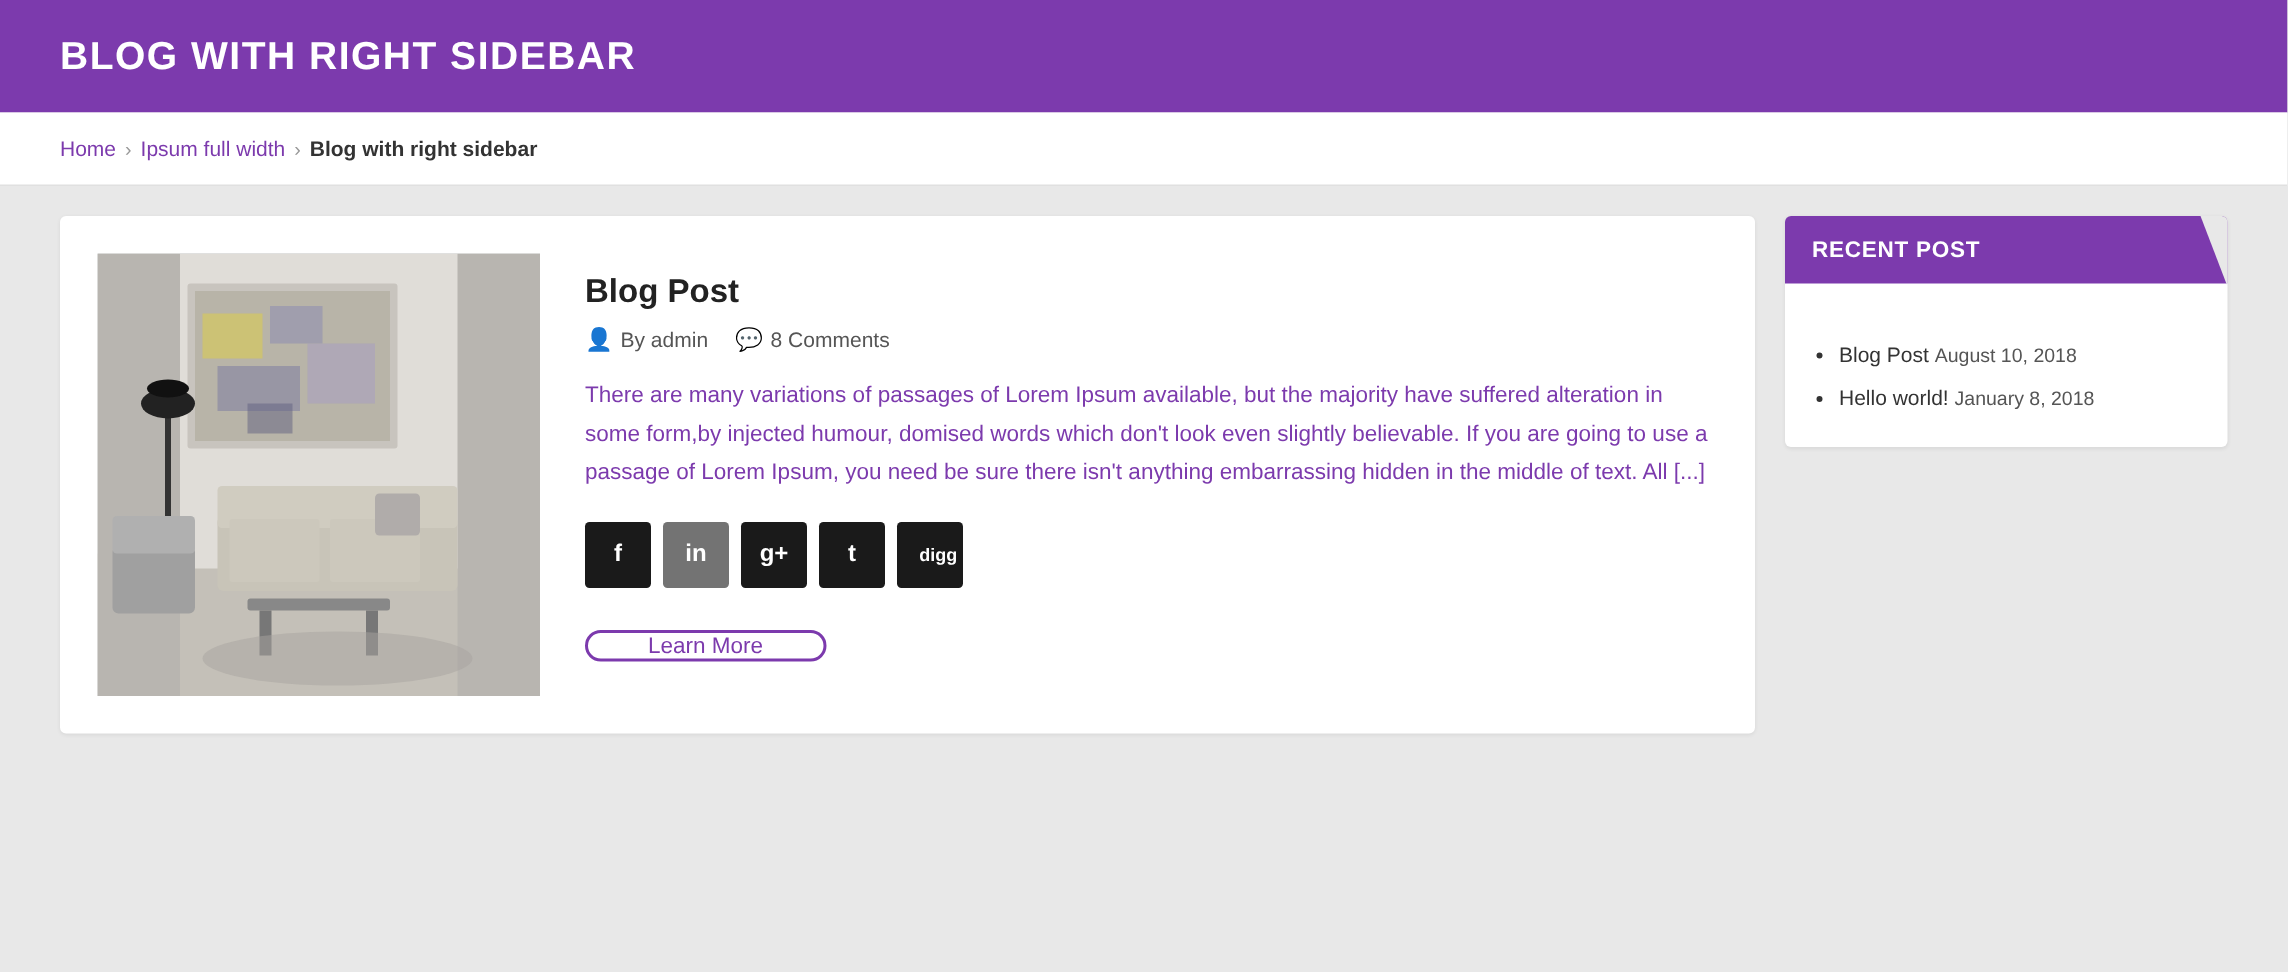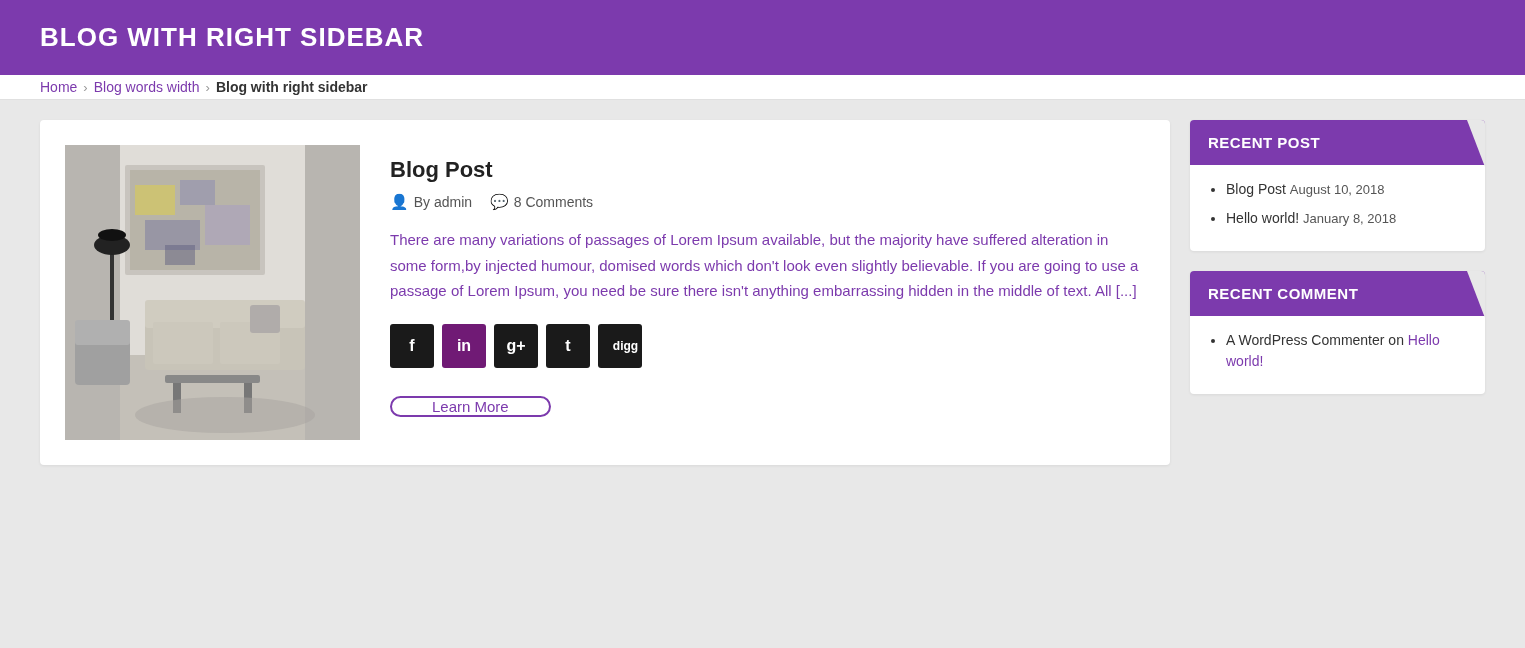--- a/index.html
+++ b/index.html
@@ -17,21 +17,21 @@
     .page-header h1 {
       color: #fff;
       font-size: 26px;
       font-weight: bold;
       letter-spacing: 1px;
     }
 
     
     .breadcrumb-bar {
       background: #fff;
-      padding: 4px 40px;
+      padding: 16px 40px;
       display: flex;
       align-items: center;
       gap: 6px;
       font-size: 14px;
       border-bottom: 1px solid #e0e0e0;
     }
     .breadcrumb-bar a {
       color: #7c3aad;
       text-decoration: none;
     }
@@ -140,21 +140,21 @@
       justify-content: center;
       font-size: 16px;
       font-weight: bold;
       border-radius: 3px;
       cursor: pointer;
       text-decoration: none;
       user-select: none;
     }
 
     .social-icon.facebook { background: #1a1a1a; }
-    .social-icon.linkedin { background: #701a75; }
+    .social-icon.linkedin { background: #737373; }
     .social-icon.googleplus { background: #1a1a1a; }
     .social-icon.twitter { background: #1a1a1a; }
     .social-icon.digg { background: #1a1a1a; padding-left: 11px; }
 
     
     .learn-more-btn {
       display: inline-block;
       border: 2px solid #7c3aad;
       color: #7c3aad;
       background: transparent;
@@ -165,21 +165,21 @@
       text-decoration: none;
       transition: background 0.2s, color 0.2s;
     }
 
     
     .sidebar {
       width: 295px;
       min-width: 295px;
       display: flex;
       flex-direction: column;
-      gap: 20px;
+      gap: 4px;
     }
 
     .sidebar-widget {
       background: #fff;
       border-radius: 4px;
       overflow: hidden;
       box-shadow: 0 1px 3px rgba(0,0,0,0.07);
     }
 
     .widget-header {
@@ -203,20 +203,21 @@
       border-left: 18px solid transparent;
     }
 
     .widget-body {
       padding: 14px 18px;
     }
 
     .widget-body ul {
       list-style: disc;
       padding-left: 18px;
+      margin-top: 23px;
     }
 
     .widget-body ul li {
       margin-bottom: 8px;
       font-size: 14px;
       color: #333;
       line-height: 1.5;
     }
 
     .widget-body ul li a {
@@ -242,21 +243,21 @@
 </head>
 <body>
 
 <div class="page-header">
   <h1>BLOG WITH RIGHT SIDEBAR</h1>
 </div>
 
 <div class="breadcrumb-bar">
   <a href="#">Home</a>
   <span class="sep">›</span>
-  <a href="#">Blog words width</a>
+  <a href="#">Ipsum full width</a>
   <span class="sep">›</span>
   <span class="current">Blog with right sidebar</span>
 </div>
 
 <div class="main-layout">
 
   <div class="content-area">
     <div class="blog-card">
 
       <div class="blog-card-image">
@@ -349,31 +350,15 @@
             <span class="date"> August 10, 2018</span>
           </li>
           <li>
             <a href="#">Hello world!</a>
             <span class="date"> January 8, 2018</span>
           </li>
         </ul>
       </div>
     </div>
 
-    <div class="sidebar-widget">
-      <div class="widget-header">RECENT COMMENT</div>
-      <div class="widget-body">
-        <ul>
-          <li>
-            <span class="comment-author">
-              <a href="#">A WordPress Commenter</a>
-            </span>
-            <span class="on-text"> on </span>
-            <span class="post-link">
-              <a href="#">Hello world!</a>
-            </span>
-          </li>
-        </ul>
-      </div>
-    </div>
 
   </div>
 </div>
 
 </body></html>

